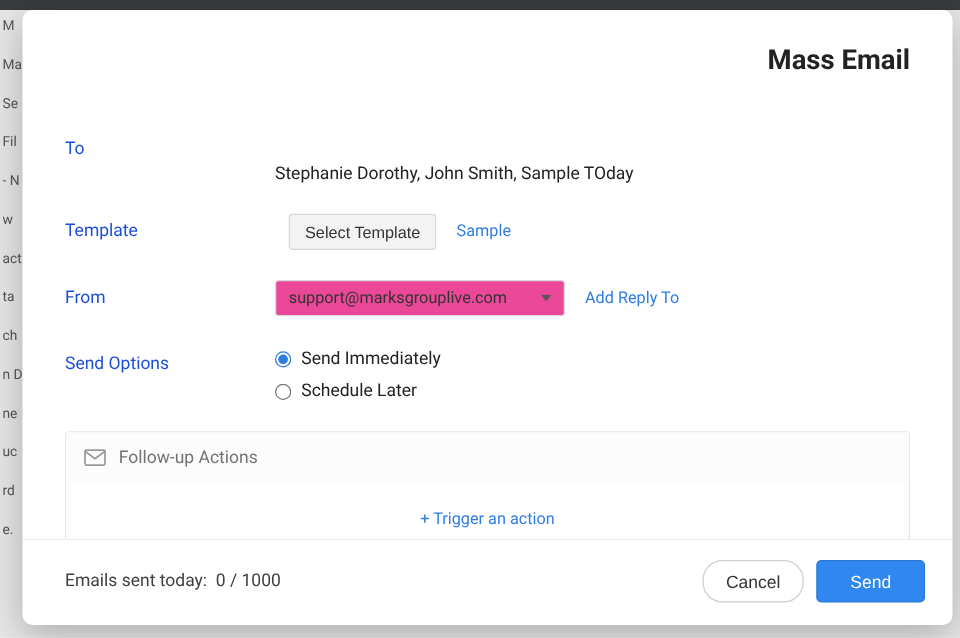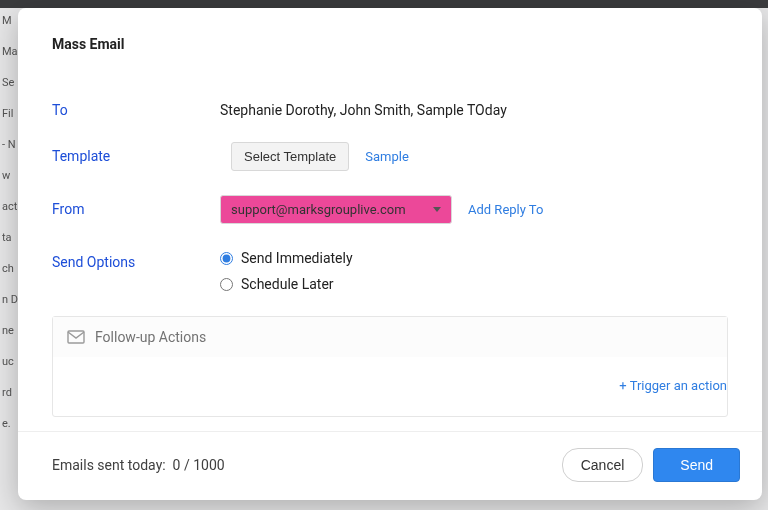--- a/index.html
+++ b/index.html
@@ -1,36 +1,36 @@
 <!DOCTYPE html>
 <html><head>
 <meta charset="utf-8">
 <style>
   html,body{margin:0;padding:0;width:768px;height:510px;font-family:-apple-system,BlinkMacSystemFont,"Segoe UI",Roboto,Helvetica,Arial,sans-serif;background:#e7e7e8;overflow:hidden;}
   .browser-bar{height:8px;background:#3a3b3d;width:100%;}
   .bg-strip{position:absolute;top:8px;left:0;width:18px;height:502px;color:#555;font-size:11px;}
   .bg-strip div{margin:6px 0 18px 2px;white-space:nowrap;overflow:hidden;}
   .modal{position:absolute;top:8px;left:18px;width:744px;height:492px;background:#fff;border-radius:8px;box-shadow:0 8px 30px rgba(0,0,0,0.25);display:flex;flex-direction:column;}
   .modal-body{flex:1;padding:24px 34px 0 34px;overflow:hidden;}
-  h1.title{margin:4px 0 44px 0;font-size:14px;font-weight:700;color:#222;}
+  h1.title{margin:4px 0 44px 0;font-size:22px;font-weight:700;color:#222;text-align:right;}
   .row{display:flex;align-items:flex-start;margin-bottom:24px;font-size:14px;}
   .row .label{width:168px;color:#1d4ed8;padding-top:6px;}
   .row .value{flex:1;display:flex;align-items:center;flex-wrap:wrap;gap:16px;color:#222;}
-  .to-text{padding-top:6px;}
+  .to-text{padding-top:6px;margin-top:20px;}
   .btn-secondary{background:#f3f3f3;border:1px solid #d8d8d8;border-radius:3px;padding:6px 12px;font-size:13px;color:#333;cursor:pointer;margin-left:11px;}
   .link{color:#2f7de1;font-size:13px;cursor:pointer;}
   .select-like{display:flex;align-items:center;border:1px solid #d8d8d8;border-radius:3px;padding:6px 10px;font-size:13px;color:#333;background:#ec4899;cursor:pointer;min-width:210px;justify-content:space-between;}
   .caret{width:0;height:0;border-left:4px solid transparent;border-right:4px solid transparent;border-top:5px solid #555;margin-left:14px;}
   .radio-stack{display:flex;flex-direction:column;gap:10px;padding-top:2px;}
   .radio-line{display:flex;align-items:center;gap:8px;font-size:14px;color:#222;cursor:pointer;}
   .radio-line input{accent-color:#2f7de1;margin:0;}
   .followup-box{border:1px solid #e6e6e6;border-radius:3px;margin-top:8px;margin-bottom:12px;}
   .followup-head{display:flex;align-items:center;gap:10px;padding:12px 14px;font-size:14px;color:#737373;background:#fcfcfc;}
   .env-icon{color:#9a9a9a;display:inline-flex;}
-  .followup-trigger{text-align:right;padding:18px 0 22px 0;}
+  .followup-trigger{text-align:center;padding:18px 0 22px 0;}
   .footer{border-top:1px solid #eee;padding:16px 22px 18px 34px;display:flex;align-items:center;justify-content:space-between;}
   .sent-today{font-size:14px;color:#404040;}
   .footer-actions{display:flex;gap:10px;}
   .btn-cancel{background:#fff;border:1px solid #d0d0d0;border-radius:16px;padding:8px 18px;font-size:14px;color:#333;cursor:pointer;}
   .btn-primary{background:#2f87ef;border:1px solid #2a78d4;border-radius:4px;padding:8px 26px;font-size:14px;color:#fff;font-weight:500;cursor:pointer;}
 </style>
 </head>
 <body>
 
 <div class="browser-bar"></div>

